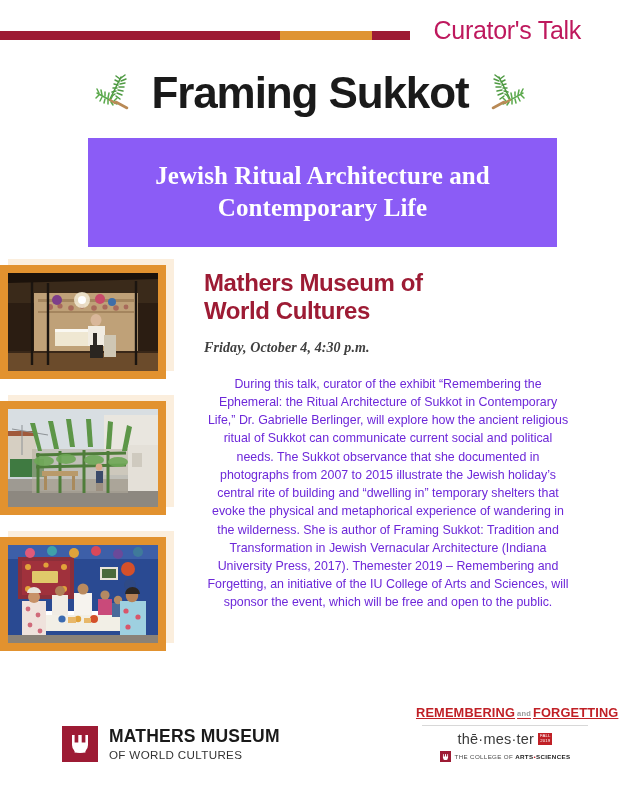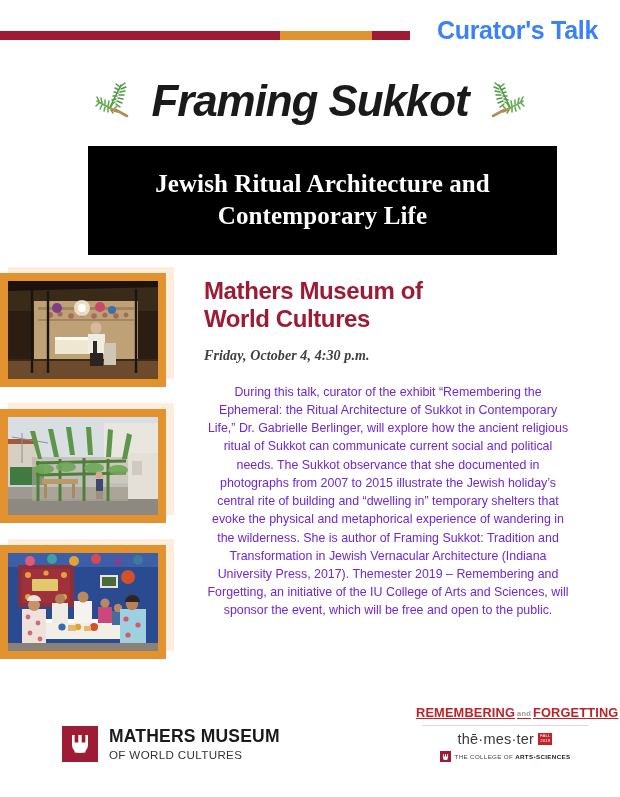--- a/index.html
+++ b/index.html
@@ -28,57 +28,56 @@
     width: 410px;
     height: 9px;
     display: flex;
   }
   .rule-seg-a { background: #9d1b34; width: 280px; height: 100%; }
   .rule-seg-b { background: #df9433; width: 92px;  height: 100%; }
   .rule-seg-c { background: #9d1b34; width: 38px;  height: 100%; }
 
   .curator-talk {
     position: absolute;
-    right: 22px;
+    right: 39px;
     top: 16px;
     font-size: 25px;
-    font-weight: 700;
+    font-weight: 400;
     letter-spacing: -0.3px;
-    color: #3b82f6;
+    color: #be185d;
     font-family: "Liberation Sans", sans-serif;
   }
 
   
   .title-row {
-    margin-top: 10px;
+    margin-top: 2px;
     height: 58px;
     display: flex;
     align-items: center;
     justify-content: center;
     gap: 14px;
-    font-style: italic;
   }
   .main-title {
     font-size: 44px;
     font-weight: 700;
     letter-spacing: -1.1px;
     color: #1a1a1a;
     white-space: nowrap;
     line-height: 1;
   }
   .branch {
     width: 46px;
     height: 44px;
     flex: 0 0 auto;
   }
 
   
   .subtitle-box {
     margin: 16px 63px 0 88px;
-    background: #000000;
+    background: #8b5cf6;
     padding: 22px 18px 24px 18px;
     text-align: center;
   }
   .subtitle-box .line {
     font-family: "Liberation Serif", serif;
     color: #ffffff;
     font-size: 25px;
     font-weight: 700;
     line-height: 1.26;
     letter-spacing: 0.1px;

